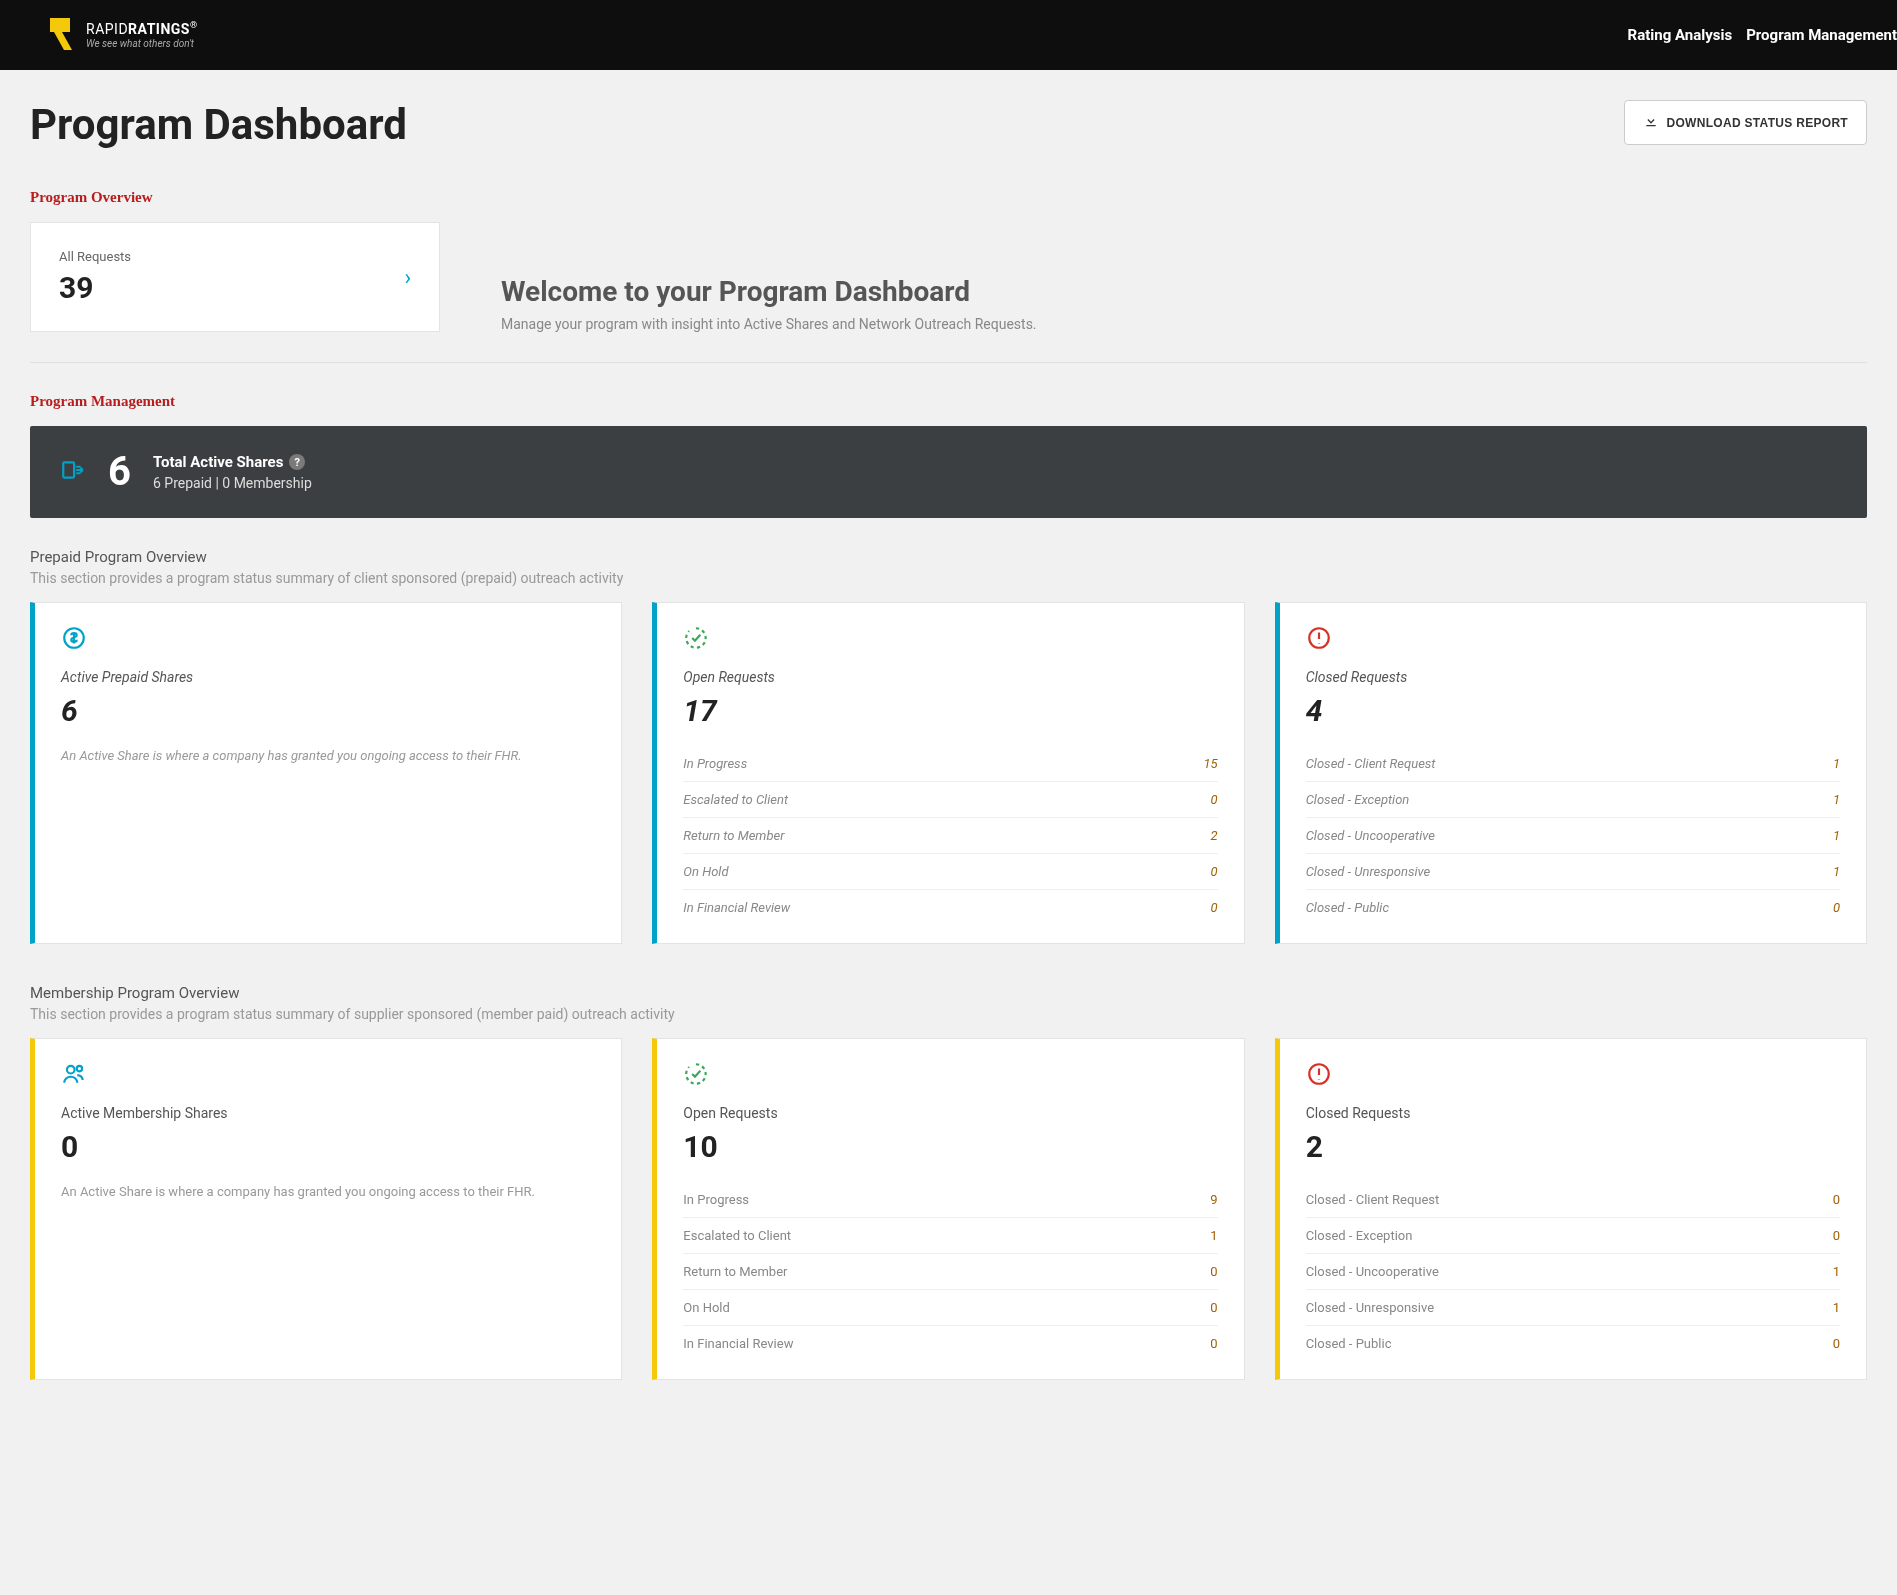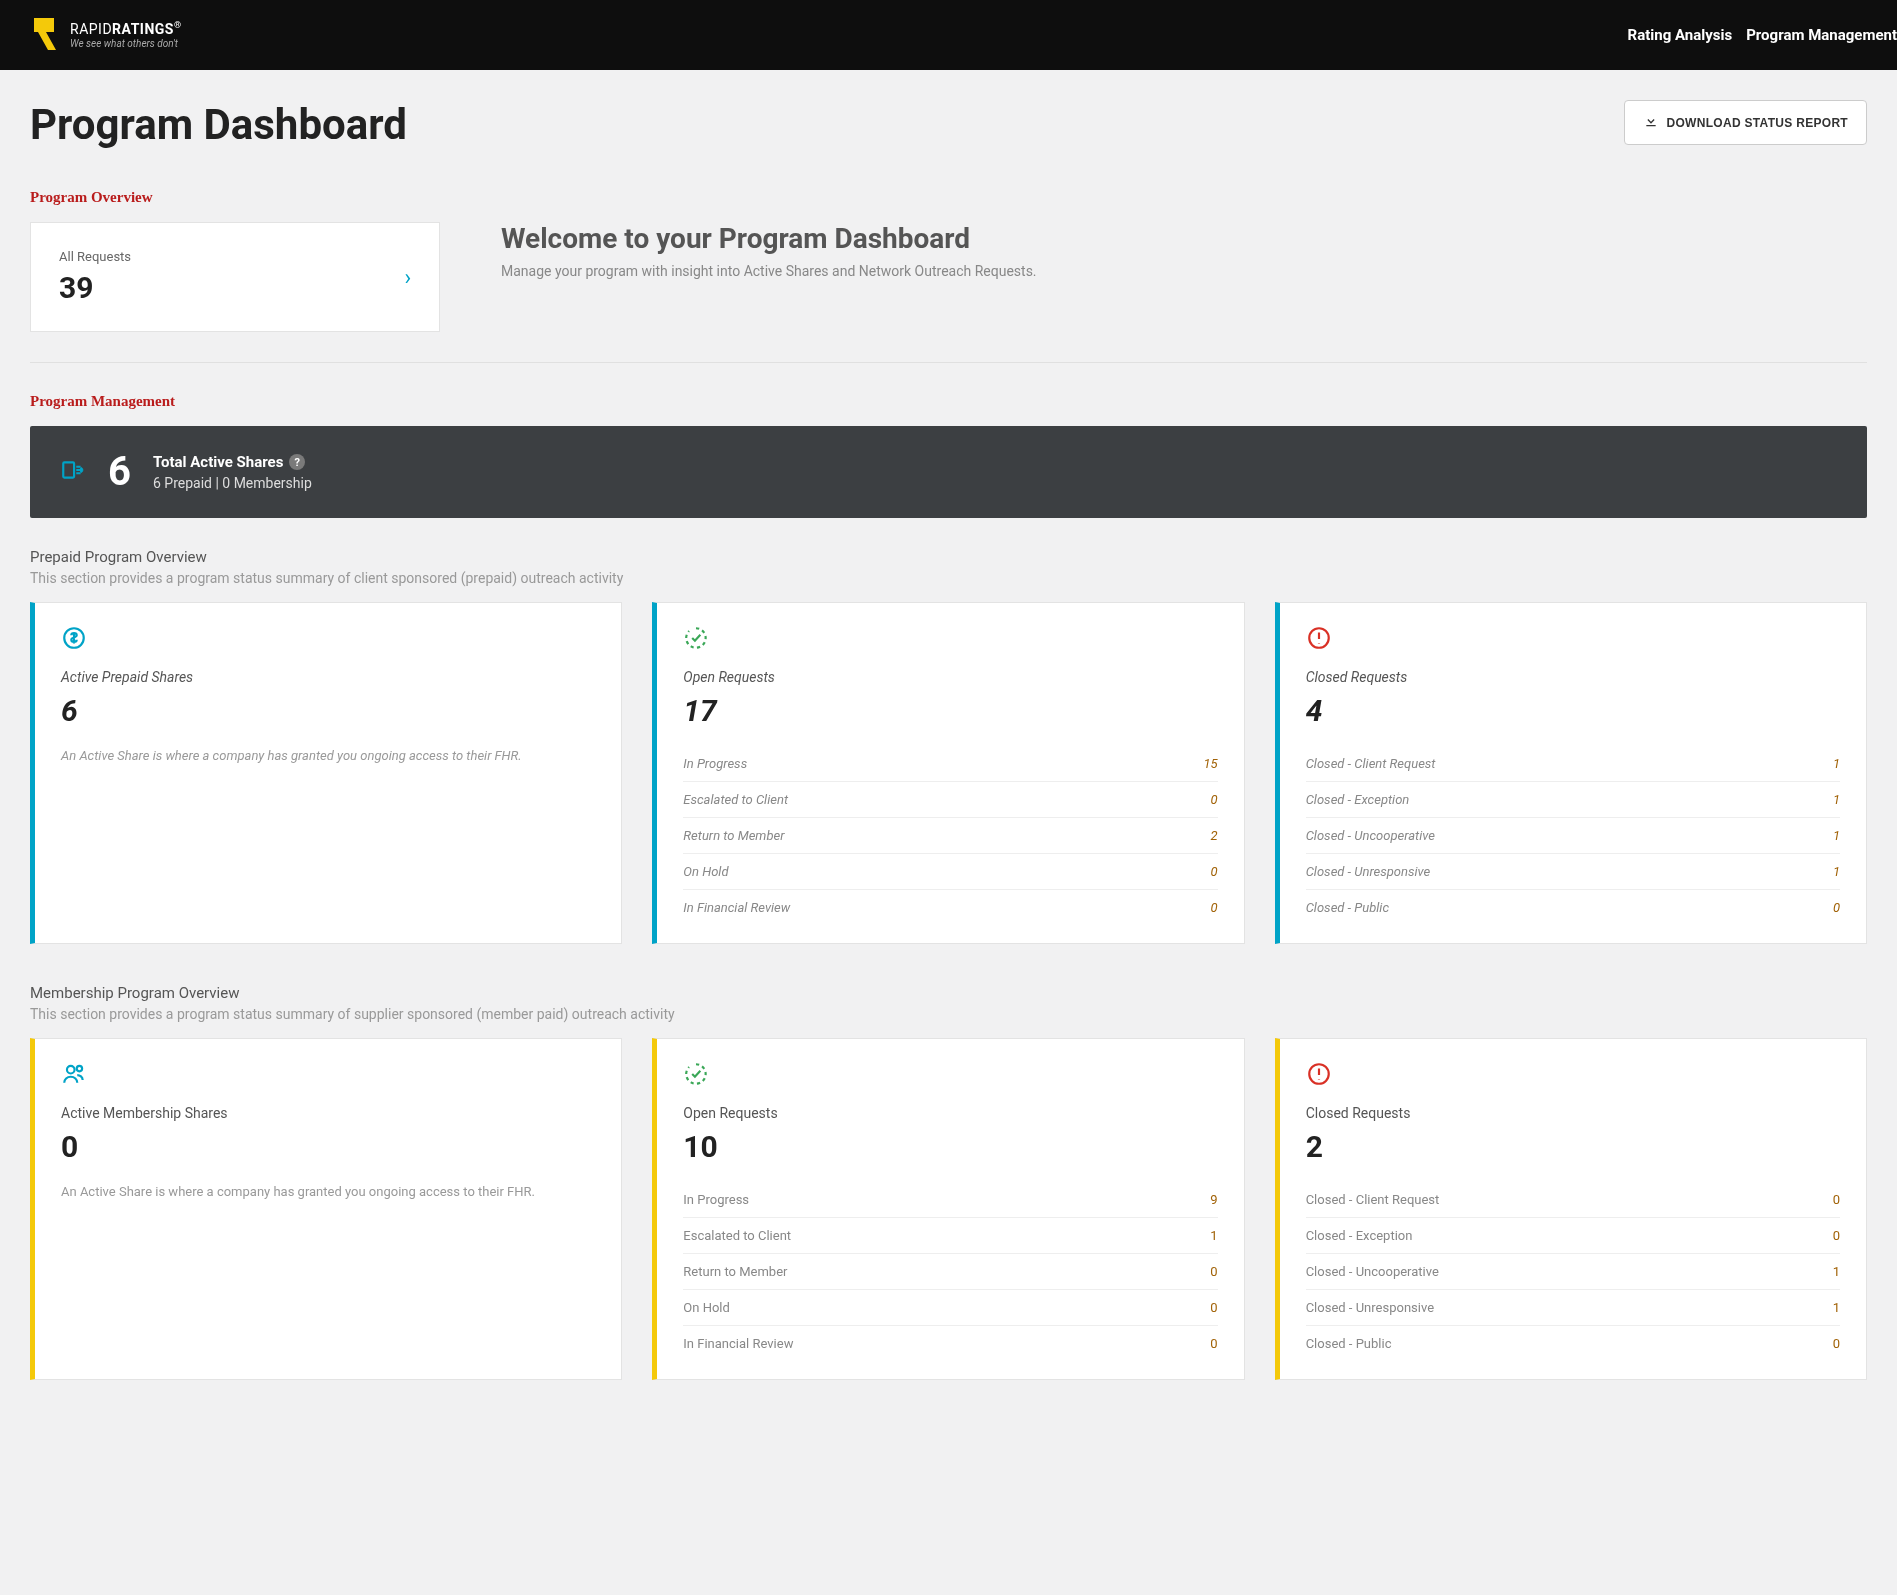--- a/index.html
+++ b/index.html
@@ -1,19 +1,19 @@
 <!DOCTYPE html>
 <html><head>
 <meta charset="utf-8">
 <style>
   * { box-sizing: border-box; margin: 0; padding: 0; }
   body { font-family: -apple-system, BlinkMacSystemFont, "Segoe UI", Roboto, Arial, sans-serif; background: #f1f1f2; color: #333; }
   
   
-  .top-header { background: #0e0e0e; color: #fff; height: 70px; display: flex; align-items: center; justify-content: space-between; padding: 0 0 0 30px; }
+  .top-header { background: #0e0e0e; color: #fff; height: 70px; display: flex; align-items: center; justify-content: space-between; padding: 0 0 0 46px; }
   .logo-wrap { display: flex; align-items: center; gap: 10px; }
   .logo-mark svg { display: block; }
   .logo-text { display: flex; flex-direction: column; line-height: 1.1; }
   .logo-line1 { font-size: 14px; font-weight: 400; letter-spacing: 0.5px; }
   .logo-line1 .bold { font-weight: 700; }
   .logo-line1 .reg { font-size: 9px; vertical-align: super; }
   .logo-line2 { font-size: 10px; font-style: italic; color: #aaa; }
   .top-nav { display: flex; gap: 14px; font-size: 15px; font-weight: 700; padding-right: 0; }
   .top-nav-item { color: #fff; cursor: pointer; padding: 24px 0; }
   
@@ -23,21 +23,21 @@
   
   .page-title-row { display: flex; justify-content: space-between; align-items: flex-start; margin-bottom: 40px; }
   .page-title { font-size: 42px; font-weight: 700; color: #222; }
   .download-btn { background: #fff; border: 1px solid #ccc; border-radius: 4px; padding: 12px 18px; font-size: 12px; font-weight: 700; letter-spacing: 0.3px; color: #333; cursor: pointer; display: flex; align-items: center; gap: 8px; }
   .download-btn svg { width: 16px; height: 16px; }
   
   
   .section-heading { font-size: 15px; font-weight: 700; color: #b91c1c; margin-bottom: 16px; font-family: Liberation Serif, serif; }
   
   
-  .overview-row { display: flex; gap: 30px; align-items: flex-start; border-bottom: 1px solid #e0e0e0; padding-bottom: 30px; margin-bottom: 30px; }
+  .overview-row { display: flex; gap: 30px; align-items: flex-end; border-bottom: 1px solid #e0e0e0; padding-bottom: 30px; margin-bottom: 30px; }
   .all-requests-card { background: #fff; border: 1px solid #e3e3e3; width: 410px; padding: 26px 28px; display: flex; justify-content: space-between; align-items: center; cursor: pointer; }
   .all-requests-left { display: flex; flex-direction: column; gap: 6px; }
   .all-requests-label { font-size: 13px; color: #666; }
   .all-requests-value { font-size: 30px; font-weight: 700; color: #222; }
   .chevron { color: #00a3c7; font-size: 22px; }
   .overview-divider { width: 1px; background: #ddd; }
   .welcome-block { display: flex; flex-direction: column; justify-content: center; }
   .welcome-title { font-size: 28px; font-weight: 700; color: #555; margin-bottom: 8px; }
   .welcome-sub { font-size: 14px; color: #888; }
   

